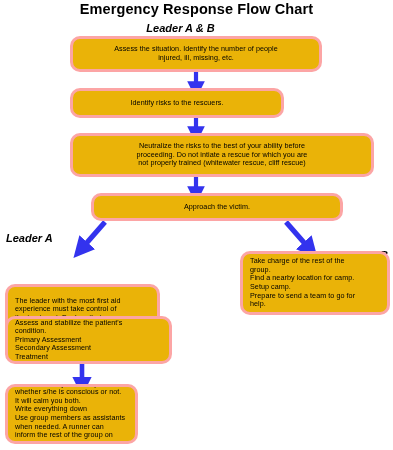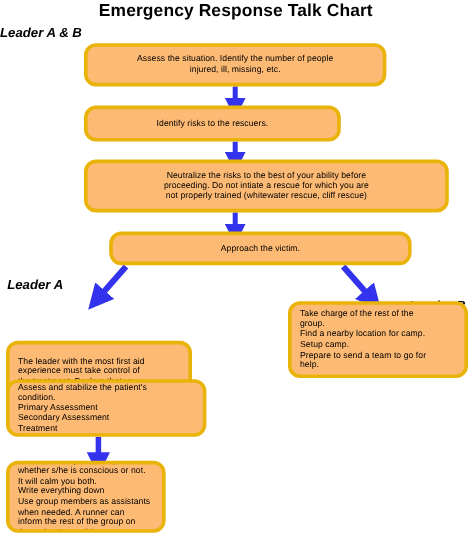--- a/index.html
+++ b/index.html
@@ -37,30 +37,30 @@
     white-space: nowrap;
   }
   .section-label {
     position: absolute;
     font-size: 11px;
     font-weight: bold;
     font-style: italic;
     line-height: 12px;
     white-space: nowrap;
   }
-  #label-ab   { left: 0;     top: 22px;  width: 361px; }
+  #label-ab   { left: 0;     top: 22px;  width: 361px; text-align: center; }
   #label-a    { left: 6px;   top: 232px; text-align: left; }
   #label-b    { left: 0;     top: 232px; width: 388px; text-align: right; margin-top: 17px; }
 
   
   .node {
     position: absolute;
     box-sizing: border-box;
-    background: #fdba74;
-    border: 3px solid #eab308;
+    background: #eab308;
+    border: 3px solid #fca5a5;
     border-radius: 10px;
     display: flex;
     align-items: center;
     overflow: hidden;
   }
   .node .node-text {
     display: block;
     width: 100%;
     font-size: 7.2px;
     line-height: 8.6px;
@@ -91,21 +91,21 @@
     width: 393px;
     height: 450px;
     pointer-events: none;
   }
 </style>
 </head>
 <body>
 
 <div id="canvas">
 
-  <div class="chart-title">Emergency Response Talk Chart</div>
+  <div class="chart-title">Emergency Response Flow Chart</div>
 
   <div class="section-label" id="label-ab">Leader A &amp; B</div>
 
   <div class="section-label" id="label-a">Leader A</div>
 
   <div class="section-label" id="label-b">Leader B</div>
 
   <svg id="arrow-layer" viewBox="0 0 393 450">
     <defs>
       <marker id="head" markerWidth="4.2" markerHeight="4.2" refX="1.0" refY="2.1" orient="auto">

